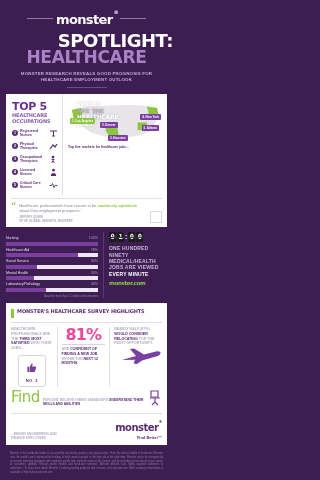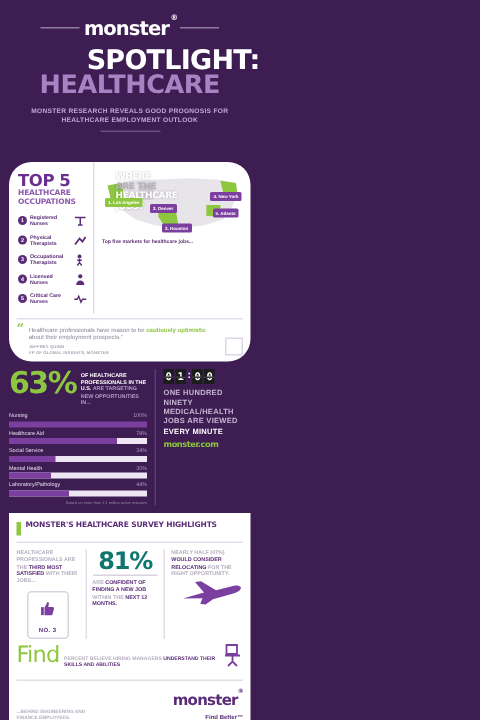--- a/index.html
+++ b/index.html
@@ -11,21 +11,21 @@
   .mlogo{font-family:"DejaVu Sans",sans-serif;font-size:13px;font-weight:bold;color:#fff;letter-spacing:-0.6px;position:relative;display:inline-block;line-height:13px;}
   .mlogo sup{font-size:5px;position:relative;top:-5px;left:1px;}
   .rulewrap{display:flex;align-items:center;justify-content:center;gap:3px;margin-top:2px;}
   .rule{height:1px;width:26px;background:#8f7aa0;}
   .spot{font-family:"DejaVu Sans",sans-serif;font-size:18px;font-weight:bold;color:#ffffff;letter-spacing:-0.5px;line-height:17px;margin-top:6px;text-align:right;}
   .heal{font-family:"DejaVu Sans",sans-serif;font-size:17px;font-weight:bold;color:#a982c4;letter-spacing:-0.3px;line-height:17px;margin-top:0px;}
   .sub{font-size:4.4px;font-weight:bold;color:#c5a6d8;letter-spacing:0.2px;line-height:6px;margin-top:5px;padding:0 14px;}
   .hrule{width:40px;height:1px;background:#6d4d82;margin:4px auto 0;}
 
   
-  .card{position:relative;background:#ffffff;margin:20px 6px 0 6px;padding:0;border-radius:15px;}
+  .card{position:relative;background:#ffffff;margin:6px 6px 0 6px;padding:0;}
   .row{display:flex;}
 
   
   .top5{width:57px;padding:7px 4px 5px 6px;box-sizing:border-box;border-right:1px solid #e3ddea;}
   .t5a{font-family:"DejaVu Sans",sans-serif;font-size:11px;font-weight:bold;color:#6a2f8f;line-height:11px;letter-spacing:-0.3px;}
   .t5b{font-family:"DejaVu Sans",sans-serif;font-size:5px;font-weight:bold;color:#8d5bab;line-height:5.6px;letter-spacing:-0.1px;margin-top:1px;}
   .occ{display:flex;align-items:center;gap:2px;margin-top:4px;}
   .bullet{width:6px;height:6px;border-radius:50%;background:#5b2c78;color:#fff;font-size:3.6px;line-height:6px;text-align:center;flex:none;font-weight:bold;}
   .occtxt{font-size:3.5px;font-weight:bold;color:#5b2c78;line-height:4.2px;flex:1;}
   .occicon{width:9px;height:9px;flex:none;display:flex;align-items:center;justify-content:center;}
@@ -77,21 +77,21 @@
   .shead{display:flex;gap:3px;align-items:flex-start;}
   .sbar{width:3px;height:9px;background:#8dc63f;flex:none;}
   .stitle{font-family:"DejaVu Sans",sans-serif;font-size:5px;font-weight:bold;color:#5b2c78;line-height:5.8px;letter-spacing:-0.1px;}
   .srule{height:1px;background:#e3ddea;margin:4px 0 0 0;}
   .s3{display:flex;gap:4px;margin-top:4px;}
   .s3col{flex:1;}
   .s3col.mid{flex:1.05;border-left:1px solid #e3ddea;border-right:1px solid #e3ddea;padding:0 4px;}
   .s3col.right{flex:1.15;}
   .stxt{font-size:3.6px;color:#b5aec0;line-height:4.8px;font-weight:bold;}
   .stxt b{color:#5b2c78;}
-  .big81{font-family:"DejaVu Sans",sans-serif;font-size:16px;font-weight:bold;color:#0f766e;line-height:15px;letter-spacing:-0.8px;text-align:center;}
+  .big81{font-family:"DejaVu Sans",sans-serif;font-size:16px;font-weight:bold;color:#ec4899;line-height:15px;letter-spacing:-0.8px;text-align:center;}
   .u81{height:1px;background:#d9d2e0;margin:2px 0 2px 0;}
   .badge{width:26px;height:30px;border:1px solid #d9d2e0;border-radius:3px;margin:4px auto 0;display:flex;flex-direction:column;align-items:center;justify-content:center;}
   .badgeno{font-size:4px;font-weight:bold;color:#5b2c78;letter-spacing:0.3px;margin-top:1px;}
   .plane{text-align:right;margin-top:1px;}
   .fifty{font-family:"DejaVu Sans",sans-serif;font-size:15px;color:#8dc63f;line-height:14px;letter-spacing:-0.5px;}
   .fiftyrow{display:flex;align-items:flex-start;gap:3px;margin-top:3px;}
   .fcol{flex:none;}
   .ftxt{font-size:3.4px;color:#b5aec0;line-height:4.4px;font-weight:bold;flex:1;padding-top:8px;}
   .ftxt b{color:#5b2c78;}
   .foot2{display:flex;justify-content:space-between;align-items:flex-end;margin-top:3px;border-top:1px solid #e3ddea;padding-top:3px;}
@@ -207,24 +207,20 @@
       <div style="flex:1;">
         <div class="qtxt"><span>Healthcare professionals have reason to be </span><b>cautiously optimistic</b><span> about their employment prospects.”</span></div>
         <div class="qby"><span>JEFFREY QUINN</span><br><span>VP OF GLOBAL INSIGHTS, MONSTER</span></div>
       </div>
       <span class="qavatar"></span>
     </div>
   </div>
 
   <div class="band">
     <div class="bandL">
-      <div class="bigrow">
-        <span class="big63">63%</span>
-        <span class="bigtxt"><span>OF HEALTHCARE PROFESSIONALS IN THE U.S.</span> <span class="dim">ARE TARGETING NEW OPPORTUNITIES IN...</span></span>
-      </div>
       <div class="chart">
         <div class="clabel">
             <span>Nursing</span>
             <i>100%</i>
           </div>
         <div class="ctrack">
             <div class="cfill" style="width:100%"></div>
           </div>
         <div class="clabel">
             <span>Healthcare Aid</span>

